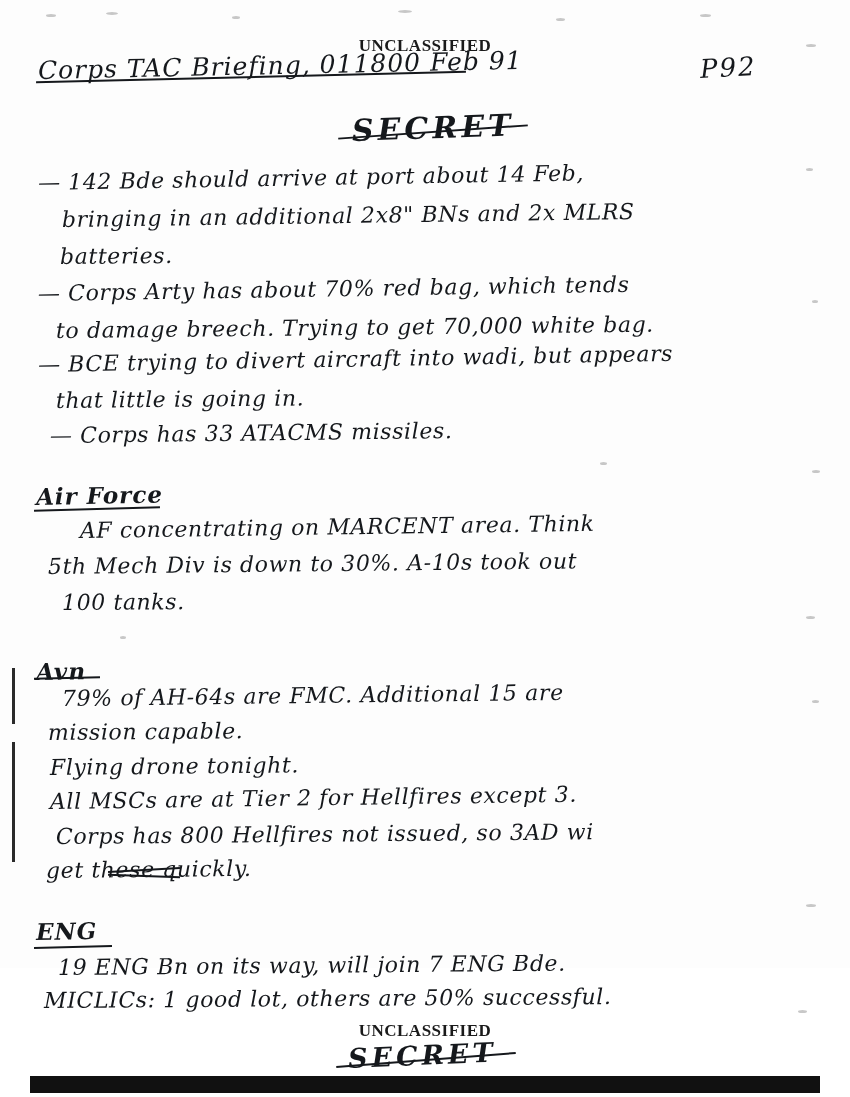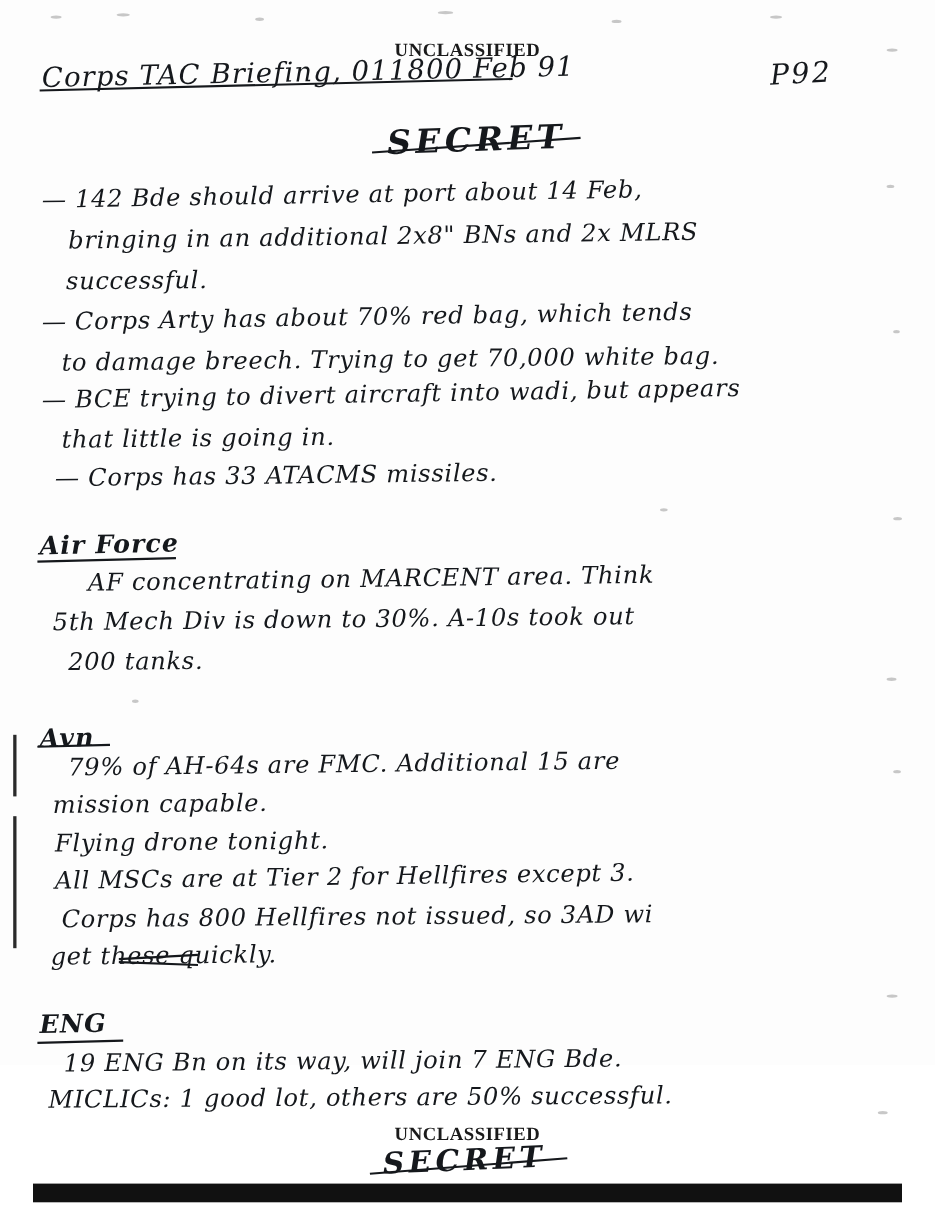--- a/index.html
+++ b/index.html
@@ -142,32 +142,32 @@
 
   <div class="hand header-line">Corps TAC Briefing, 011800 Feb 91</div>
   <div class="hand page-num">P92</div>
   <div class="strike" style="top:76px; left:36px; width:430px; transform:rotate(-1.4deg);"></div>
 
   <div class="hand secret-top">SECRET</div>
   <div class="strike strike-top"></div>
 
   <div class="hand body-line" style="top:170px; left:38px;  transform:rotate(-1deg);">— 142 Bde should arrive at port about 14 Feb,</div>
   <div class="hand body-line" style="top:207px; left:62px;  transform:rotate(-0.8deg);">bringing in an additional 2x8" BNs and 2x MLRS</div>
-  <div class="hand body-line" style="top:244px; left:60px;  transform:rotate(-0.5deg);">successful.</div>
+  <div class="hand body-line" style="top:244px; left:60px;  transform:rotate(-0.5deg);">batteries.</div>
   <div class="hand body-line" style="top:281px; left:38px;  transform:rotate(-0.9deg);">— Corps Arty has about 70% red bag, which tends</div>
   <div class="hand body-line" style="top:318px; left:56px;  transform:rotate(-0.6deg);">to damage breech. Trying to get 70,000 white bag.</div>
   <div class="hand body-line" style="top:352px; left:38px;  transform:rotate(-1deg);">— BCE trying to divert aircraft into wadi, but appears</div>
   <div class="hand body-line" style="top:388px; left:56px;  transform:rotate(-0.6deg);">that little is going in.</div>
   <div class="hand body-line" style="top:423px; left:50px;  transform:rotate(-0.7deg);">— Corps has 33 ATACMS missiles.</div>
 
   <div class="hand section-head" style="top:483px; left:36px; transform:rotate(-1.2deg);">Air Force</div>
   <div class="underline" style="top:508px; left:34px; width:126px; transform:rotate(-1.5deg);"></div>
   <div class="hand body-line" style="top:518px; left:80px; transform:rotate(-0.8deg);">AF concentrating on MARCENT area. Think</div>
   <div class="hand body-line" style="top:554px; left:48px; transform:rotate(-0.6deg);">5th Mech Div is down to 30%. A-10s took out</div>
-  <div class="hand body-line" style="top:590px; left:62px; transform:rotate(-0.4deg);">200 tanks.</div>
+  <div class="hand body-line" style="top:590px; left:62px; transform:rotate(-0.4deg);">100 tanks.</div>
 
   <div class="hand section-head" style="top:658px; left:36px; transform:rotate(-1deg);">Avn</div>
   <div class="underline" style="top:677px; left:34px; width:66px; transform:rotate(-1.5deg);"></div>
   <div class="hand body-line" style="top:686px; left:62px; transform:rotate(-0.7deg);">79% of AH-64s are FMC. Additional 15 are</div>
   <div class="hand body-line" style="top:720px; left:48px; transform:rotate(-0.5deg);">mission capable.</div>
   <div class="hand body-line" style="top:755px; left:50px; transform:rotate(-0.6deg);">Flying drone tonight.</div>
   <div class="hand body-line" style="top:789px; left:50px; transform:rotate(-0.8deg);">All MSCs are at Tier 2 for Hellfires except 3.</div>
   <div class="hand body-line" style="top:824px; left:56px; transform:rotate(-0.5deg);">Corps has 800 Hellfires not issued, so 3AD wi</div>
   <div class="hand body-line" style="top:858px; left:46px; transform:rotate(-0.6deg);">get these quickly.</div>
   <div class="scratch" style="top:869px; left:108px; width:72px; transform:rotate(-3deg);"></div>

